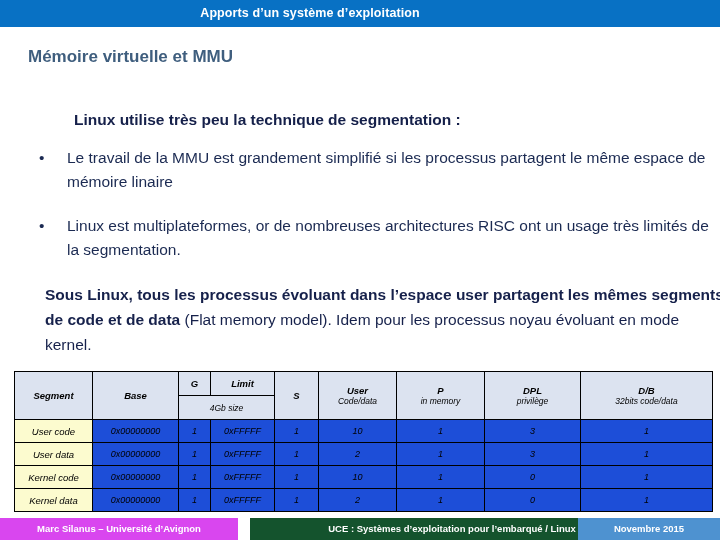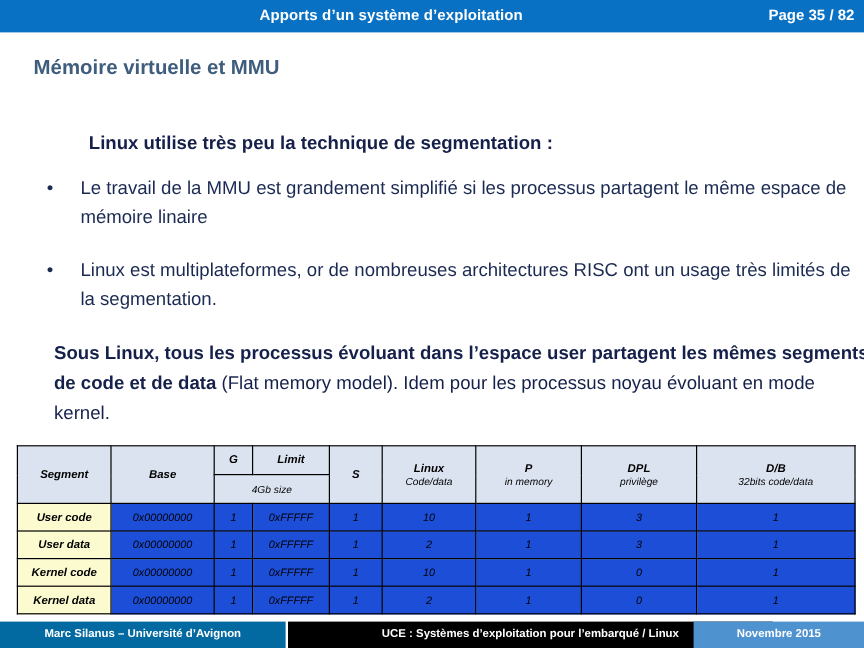--- a/index.html
+++ b/index.html
@@ -30,21 +30,20 @@
     top: 0;
     width: 620px;
     height: 27px;
     line-height: 27px;
     text-align: center;
     color: #ffffff;
     font-size: 12.5px;
     font-weight: bold;
     letter-spacing: 0.1px;
     white-space: nowrap;
-    margin-left: 16px;
   }
   .header-page {
     position: absolute;
     right: 8px;
     top: 0;
     height: 27px;
     line-height: 27px;
     color: #ffffff;
     font-size: 12.5px;
     font-weight: bold;
@@ -154,21 +153,21 @@
   .hstack .t1 { font-weight: bold; font-style: italic; font-size: 9.5px; display:block;}
   .hstack .t2 { font-weight: normal; font-style: italic; font-size: 8.5px; display:block;}
   table.seg td {
     height: 22px;
     font-weight: normal;
     font-size: 9px;
     background: #1d4ed8;
   }
   table.seg td.seg-name {
     background: #FCFBCF;
-    font-weight: bold;
+    font-weight: normal;
     font-size: 9.5px;
   }
 
   
   col.c0 { width: 78px; }
   col.c1 { width: 86px; }
   col.c2 { width: 32px; }
   col.c3 { width: 64px; }
   col.c4 { width: 44px; }
   col.c5 { width: 78px; }
@@ -189,30 +188,29 @@
     top: 0;
     height: 22px;
     line-height: 22px;
     color: #ffffff;
     font-size: 9.5px;
     font-weight: bold;
     white-space: nowrap;
     text-align: center;
     overflow: hidden;
   }
-  .f1 { left: 0;    width: 238px; background: #0369a1; }
-  .f2 { left: 240px; width: 404px; background: #000000; }
+  .f1 { left: 0;    width: 238px; background: #d946ef; }
+  .f2 { left: 250px; width: 404px; background: #14532d; }
   .f3 { left: 578px; width: 142px; background: #4E92D0; }
 </style>
 </head>
 <body>
 
 <div class="header-bar">
   <div class="header-title">Apports  d’un système d’exploitation</div>
-  <div class="header-page">Page 35 / 82</div>
 </div>
 
 <div class="slide-title">
   <div>Mémoire virtuelle et MMU</div>
 </div>
 
 <div class="lead">Linux utilise très peu la technique de segmentation :</div>
 
 <div class="bullets">
   <div class="bullet">
@@ -242,21 +240,21 @@
     </colgroup>
     <thead>
       <tr>
         <th class="hcell" rowspan="2">Segment</th>
         <th class="hcell" rowspan="2">Base</th>
         <th class="hcell">G</th>
         <th class="hcell">Limit</th>
         <th class="hcell" rowspan="2">S</th>
         <th class="hcell" rowspan="2">
           <span class="hstack">
-            <span class="t1">Linux</span>
+            <span class="t1">User</span>
             <span class="t2">Code/data</span>
           </span>
         </th>
         <th class="hcell" rowspan="2">
           <span class="hstack">
             <span class="t1">P</span>
             <span class="t2">in memory</span>
           </span>
         </th>
         <th class="hcell" rowspan="2">

